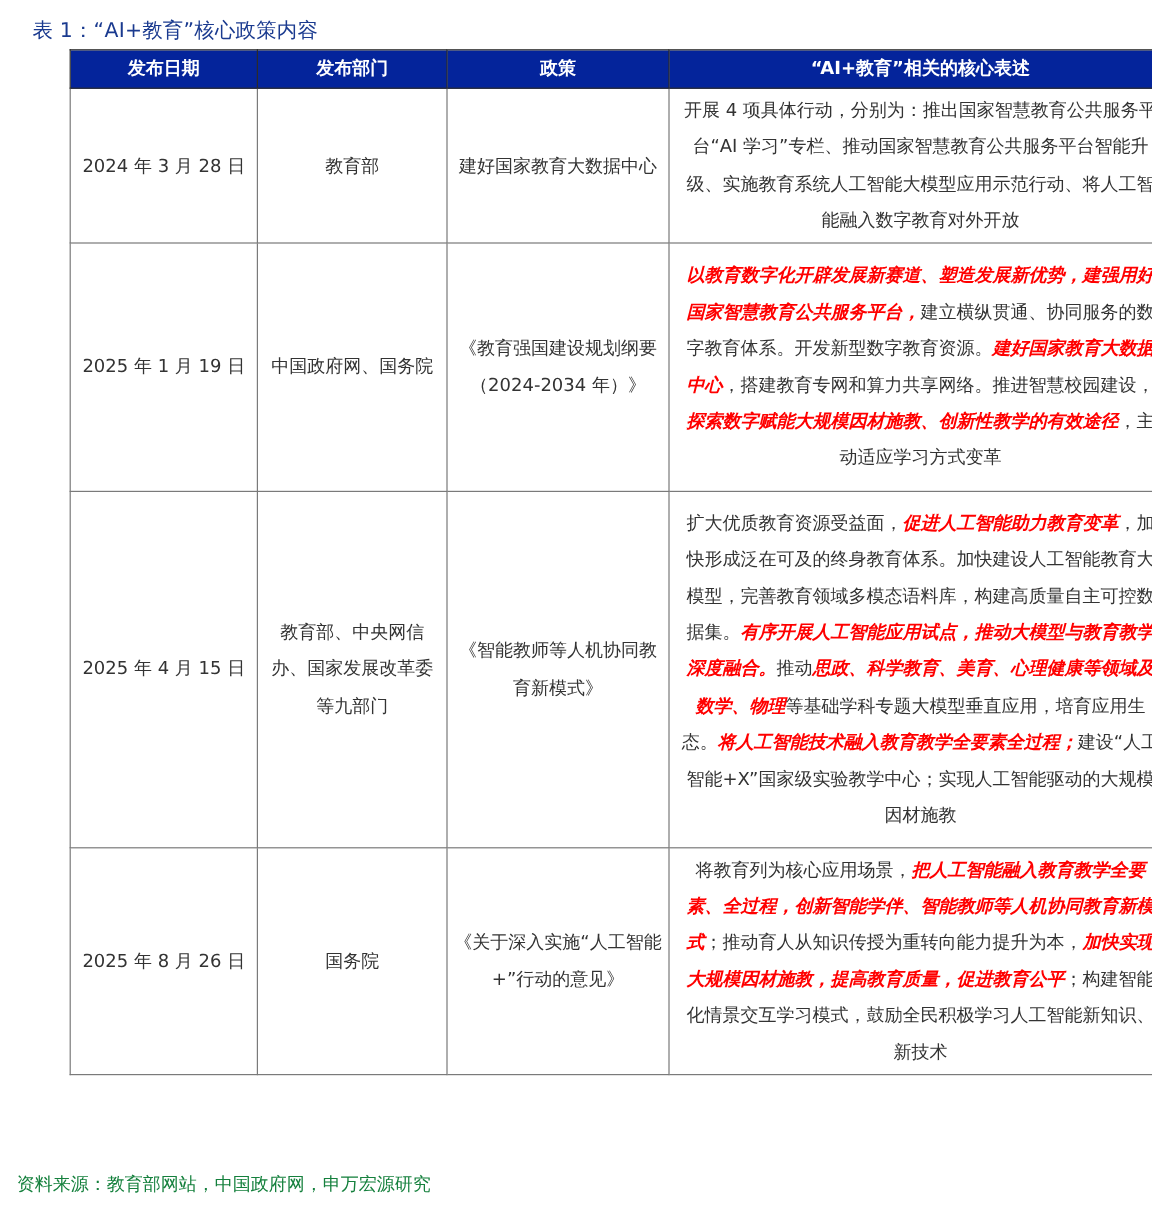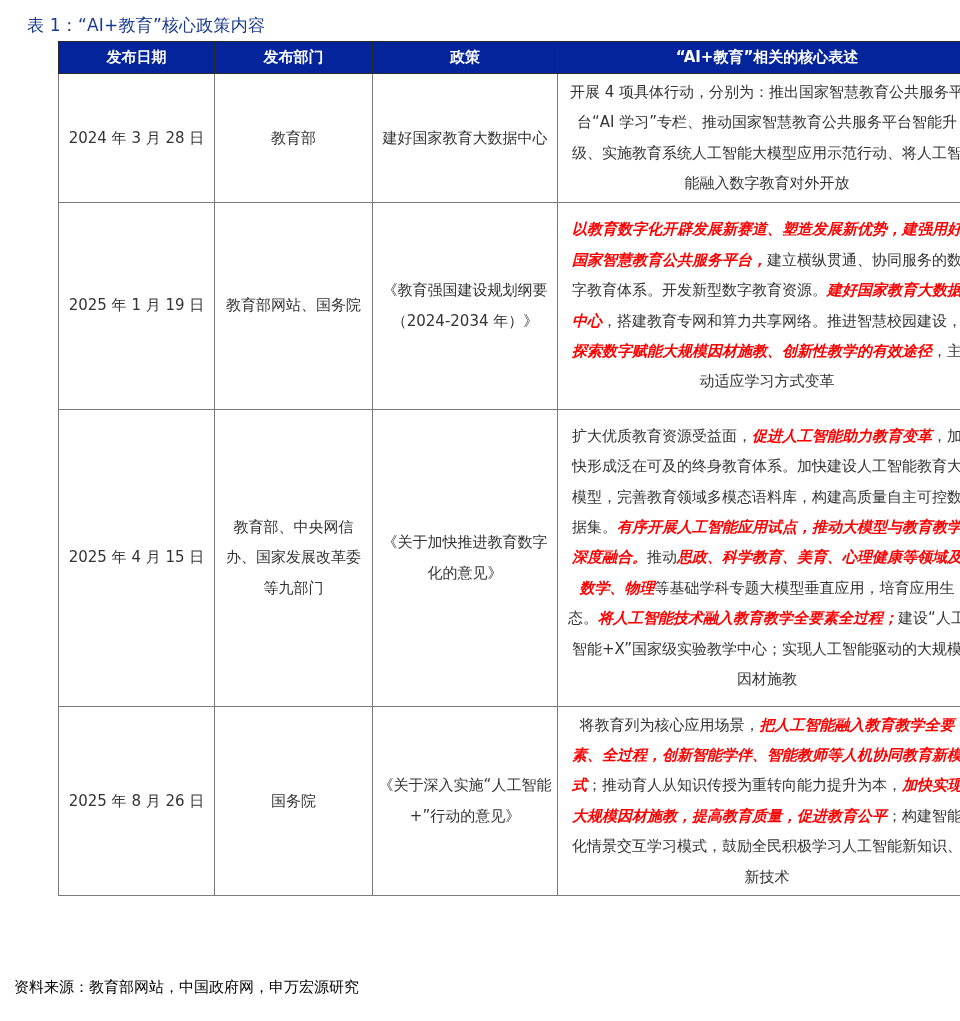--- a/index.html
+++ b/index.html
@@ -3,21 +3,21 @@
 <meta charset="utf-8">
 <style>
   html, body { margin: 0; padding: 0; background: #ffffff; }
   body { width: 960px; height: 1021px; position: relative; font-family: "DejaVu Sans", "Liberation Sans", sans-serif; color: #333333; overflow: hidden; }
   .title { position: absolute; left: 27px; top: 14px; font-size: 17px; font-weight: normal; color: #1a3a8f; letter-spacing: 0.2px; }
   table.main { position: absolute; left: 26px; top: 41px; width: 918px; border-collapse: collapse; table-layout: fixed; margin-left: 32px; }
   table.main th { background: #04249b; color: #ffffff; font-size: 15px; font-weight: bold; height: 31px; padding: 0; border: 1px solid #2b2b2b; text-align: center; }
   table.main td { border: 1px solid #7a7a7a; text-align: center; vertical-align: middle; font-size: 15px; line-height: 30.4px; padding: 2px 4px; color: #333333; word-break: break-all; }
   table.main td.desc { padding: 3px 10px; }
   .hl { color: #ff0000; font-weight: bold; font-style: italic; }
-  .source { position: absolute; left: 14px; top: 978px; font-size: 15px; color: #000000; }
+  .source { position: absolute; left: 14px; top: 978px; font-size: 15px; color: #15803d; }
 </style>
 </head>
 <body>
 
 <div class="title">表 1：“AI+教育”核心政策内容</div>
 
 <table class="main">
   <colgroup>
     <col style="width:156px">
     <col style="width:158px">
@@ -34,28 +34,28 @@
   </thead>
   <tbody id="tbody">
       <tr style="height: 121px;">
         <td>2024 年 3 月 28 日</td>
         <td>教育部</td>
         <td>建好国家教育大数据中心</td>
         <td class="desc"><span>开展 4 项具体行动，分别为：推出国家智慧教育公共服务平台“AI 学习”专栏、推动国家智慧教育公共服务平台智能升级、实施教育系统人工智能大模型应用示范行动、将人工智能融入数字教育对外开放</span></td>
       </tr>
       <tr style="height: 207px;">
         <td>2025 年 1 月 19 日</td>
-        <td>教育部网站、国务院</td>
+        <td>中国政府网、国务院</td>
         <td>《教育强国建设规划纲要（2024-2034 年）》</td>
         <td class="desc"><span class="hl">以教育数字化开辟发展新赛道、塑造发展新优势，建强用好国家智慧教育公共服务平台，</span><span>建立横纵贯通、协同服务的数字教育体系。开发新型数字教育资源。</span><span class="hl">建好国家教育大数据中心</span><span>，搭建教育专网和算力共享网络。推进智慧校园建设，</span><span class="hl">探索数字赋能大规模因材施教、创新性教学的有效途径</span><span>，主动适应学习方式变革</span></td>
       </tr>
       <tr style="height: 297px;">
         <td>2025 年 4 月 15 日</td>
         <td>教育部、中央网信办、国家发展改革委等九部门</td>
-        <td>《关于加快推进教育数字化的意见》</td>
+        <td>《智能教师等人机协同教育新模式》</td>
         <td class="desc"><span>扩大优质教育资源受益面，</span><span class="hl">促进人工智能助力教育变革</span><span>，加快形成泛在可及的终身教育体系。加快建设人工智能教育大模型，完善教育领域多模态语料库，构建高质量自主可控数据集。</span><span class="hl">有序开展人工智能应用试点，推动大模型与教育教学深度融合。</span><span>推动</span><span class="hl">思政、科学教育、美育、心理健康等领域及数学、物理</span><span>等基础学科专题大模型垂直应用，培育应用生态。</span><span class="hl">将人工智能技术融入教育教学全要素全过程；</span><span>建设“人工智能+X”国家级实验教学中心；实现人工智能驱动的大规模因材施教</span></td>
       </tr>
       <tr style="height: 178px;">
         <td>2025 年 8 月 26 日</td>
         <td>国务院</td>
         <td>《关于深入实施“人工智能+”行动的意见》</td>
         <td class="desc"><span>将教育列为核心应用场景，</span><span class="hl">把人工智能融入教育教学全要素、全过程，创新智能学伴、智能教师等人机协同教育新模式</span><span>；推动育人从知识传授为重转向能力提升为本，</span><span class="hl">加快实现大规模因材施教，提高教育质量，促进教育公平</span><span>；构建智能化情景交互学习模式，鼓励全民积极学习人工智能新知识、新技术</span></td>
       </tr>
     </tbody>
 </table>

